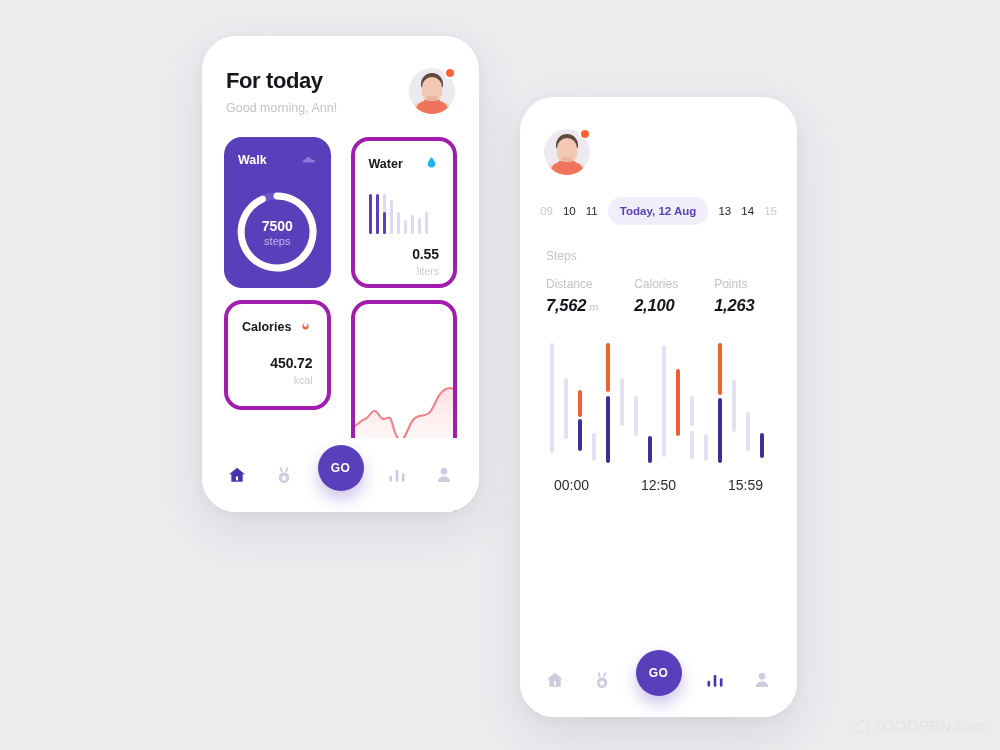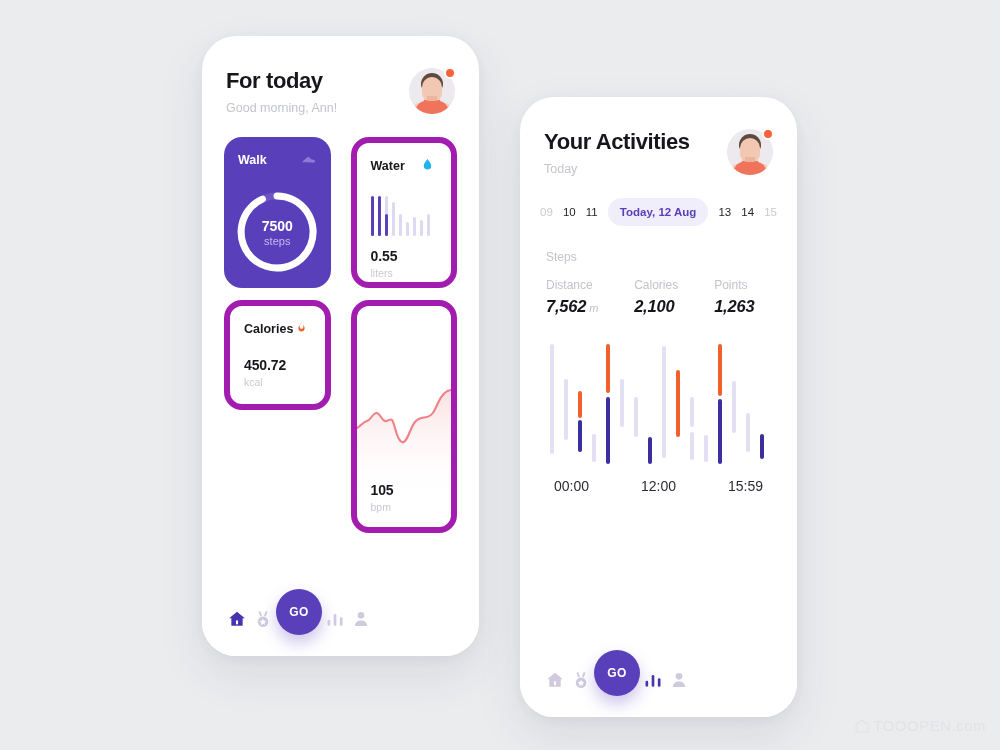--- a/index.html
+++ b/index.html
@@ -14,21 +14,21 @@
   }
 
   
   .phone {
     position: absolute;
     background: #ffffff;
     border-radius: 34px;
     box-shadow: 0 18px 46px rgba(60,60,90,0.10), 0 3px 12px rgba(60,60,90,0.05);
     overflow: hidden;
   }
-  #phone-one   { left: 202px; top: 36px;  width: 277px; height: 620px; }
+  #phone-one   { left: 202px; top: 36px;  width: 277px; height: 476px; }
   #phone-two   { left: 520px; top: 97px;  width: 277px; height: 620px; }
 
   
   .head-wrap { padding: 32px 24px 0 24px; display: flex; justify-content: space-between; align-items: flex-start; }
   .head-title { font-size: 22px; font-weight: bold; color: #16161c; letter-spacing: -0.4px; }
   .head-sub { font-size: 12.5px; color: #c3c4cc; margin-top: 7px; }
 
   .avatar-wrap { position: relative; width: 46px; height: 46px; flex: 0 0 auto; }
   .avatar {
     width: 46px; height: 46px; border-radius: 50%;
@@ -41,28 +41,28 @@
   .av-shoulderL { position:absolute; left:5px; top:35px; width:10px; height:13px; background:#f5ceb8; border-radius:5px 0 0 0;}
   .av-shoulderR { position:absolute; right:5px; top:35px; width:10px; height:13px; background:#f5ceb8; border-radius:0 5px 0 0;}
   .av-strapL { position:absolute; left:14px; top:32px; width:4px; height:12px; background:#f0745c; transform:rotate(9deg); }
   .av-strapR { position:absolute; right:14px; top:32px; width:4px; height:12px; background:#f0745c; transform:rotate(-9deg); }
   .notif-dot {
     position: absolute; right: -1px; top: -1px; width: 12px; height: 12px;
     border-radius: 50%; background: #fa6338; border: 2px solid #ffffff;
   }
 
   
-  .grid { padding: 22px 22px 0 22px; display: flex; gap: 20px; }
+  .grid { padding: 22px 22px 0 22px; display: flex; gap: 20px; text-align: right; }
   .col { display: flex; flex-direction: column; gap: 12px; }
   .col-left  { width: 113px; }
   .col-right { width: 113px; }
 
   .card {
     background: #fff;
-    border: 6px solid #a21caf;
+    border: 4px solid #a21caf;
     border-radius: 18px;
     position: relative;
     overflow: hidden;
   }
   .card-title { font-size: 12.5px; font-weight: bold; color: #17171d; }
   .card-head { display: flex; justify-content: space-between; align-items: center; padding: 14px 14px 0 14px; }
   .card-val { font-size: 14px; font-weight: bold; color: #17171d; letter-spacing: -0.1px; }
   .card-unit { font-size: 10.5px; color: #c9cad2; margin-top: 3px; }
 
   
@@ -94,21 +94,21 @@
   #card-heart { height: 233px; }
   .heart-chart { position: absolute; left: 0; right: 0; top: 62px; height: 130px; }
   #card-heart .vals { position: absolute; left: 14px; bottom: 14px; }
 
   
   .icon { width: 17px; height: 17px; display: inline-block; }
 
   
   .navbar {
     position: absolute; left: 0; right: 0; bottom: 0; height: 74px;
-    background: #fff; display: flex; align-items: center; justify-content: flex-start;
+    background: #fff; display: flex; align-items: center; justify-content: space-between;
     padding: 0 22px;
   }
   .nav-item { width: 26px; height: 26px; display: flex; align-items: center; justify-content: center; }
   .go-btn {
     width: 46px; height: 46px; border-radius: 50%; background: #5940ba;
     color: #fff; font-size: 12px; font-weight: bold; letter-spacing: 0.5px;
     display: flex; align-items: center; justify-content: center;
     box-shadow: 0 8px 16px rgba(89,64,186,0.30);
     margin-top: -14px; border: none; cursor: pointer;
   }
@@ -296,24 +296,20 @@
         <circle cx="12" cy="7.6" r="4" fill="#cfcade"></circle>
         <path d="M4.6 20.4c0-4.1 3.3-6.5 7.4-6.5s7.4 2.4 7.4 6.5z" fill="#cfcade"></path>
       </svg>
     </div>
   </div>
 </div>
 
 <div class="phone" id="phone-two">
 
   <div class="head-wrap">
-    <div>
-      <div class="head-title">Your Activities</div>
-      <div class="head-sub">Today</div>
-    </div>
     <div class="avatar-wrap">
       <div class="avatar">
         <div class="av-hair"></div>
         <div class="av-face"></div>
         <div class="av-neck"></div>
         <div class="av-shoulderL"></div>
         <div class="av-shoulderR"></div>
         <div class="av-body"></div>
         <div class="av-strapL"></div>
         <div class="av-strapR"></div>
@@ -369,21 +365,21 @@
         <div class="cbar" style="left: 64.0625%; top: 90.28px; height: 28.06px; background: rgb(226, 224, 242);"></div>
         <div class="cbar" style="left: 70.3125%; top: 92.72px; height: 26.84px; background: rgb(226, 224, 242);"></div>
         <div class="cbar" style="left: 76.5625%; top: 2.44px; height: 51.24px; background: rgb(242, 96, 45);"></div>
         <div class="cbar" style="left: 76.5625%; top: 57.34px; height: 64.66px; background: rgb(59, 47, 158);"></div>
         <div class="cbar" style="left: 82.8125%; top: 39.04px; height: 52.46px; background: rgb(226, 224, 242);"></div>
         <div class="cbar" style="left: 89.0625%; top: 70.76px; height: 39.04px; background: rgb(226, 224, 242);"></div>
         <div class="cbar" style="left: 95.3125%; top: 91.5px; height: 25.62px; background: rgb(59, 47, 158);"></div>
       </div>
     <div class="chart-x" id="chart-x">
         <span>00:00</span>
-        <span>12:00</span>
+        <span>12:50</span>
         <span>15:59</span>
       </div>
   </div>
 
   <div class="navbar">
     <div class="nav-item">
       <svg viewBox="0 0 24 24" width="20" height="20">
         <path d="M12 3.2 2.6 11h2.6v9.2h13.6V11h2.6L12 3.2z" fill="#cfcade"></path>
         <rect x="10.8" y="13.5" width="2.4" height="5" rx="1.1" fill="#ffffff"></rect>
       </svg>

